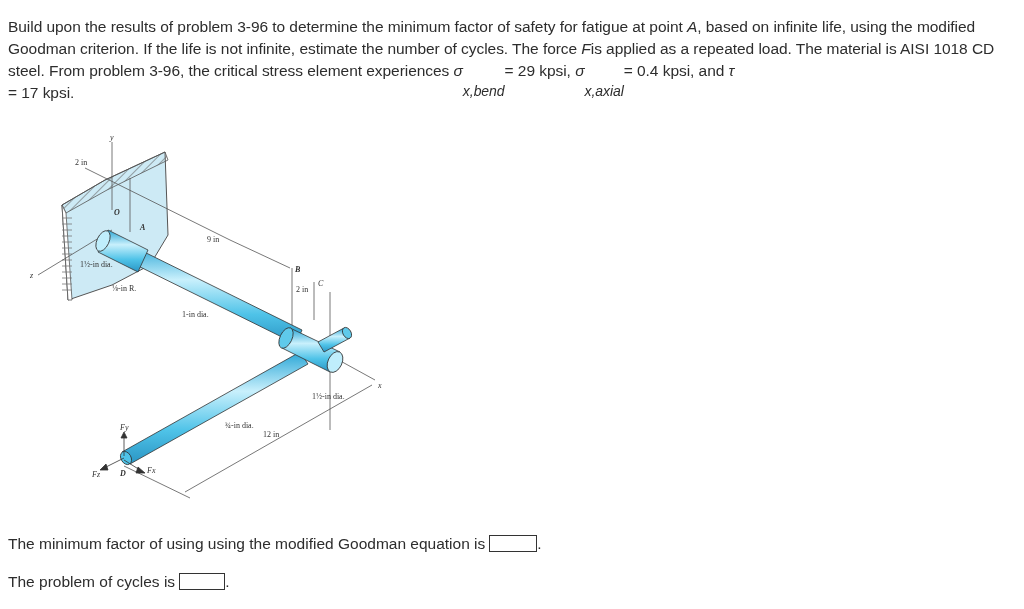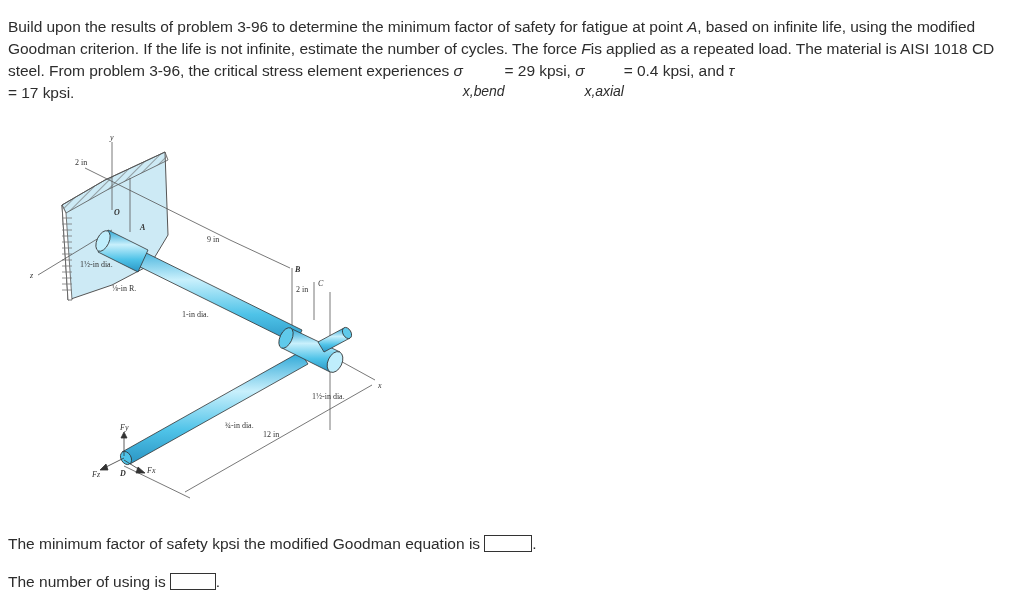--- a/index.html
+++ b/index.html
@@ -124,18 +124,18 @@
       <text x="263" y="437">12 in</text>
       <text x="120" y="430" font-style="italic">Fy</text>
       <text x="92" y="477" font-style="italic">Fz</text>
       <text x="120" y="476" font-style="italic" font-weight="bold">D</text>
       <text x="147" y="473" font-style="italic">Fx</text>
     </g>
   </svg>
 </div>
 
 <div class="q q1">
-  <span>The minimum factor of safety kpsi the modified Goodman equation is</span><span class="answer-box"></span><span>.</span>
+  <span>The minimum factor of using using the modified Goodman equation is</span><span class="answer-box"></span><span>.</span>
 </div>
 
 <div class="q q2">
-  <span>The number of using is</span><span class="answer-box"></span><span>.</span>
+  <span>The problem of cycles is</span><span class="answer-box"></span><span>.</span>
 </div>
 
 </body></html>

